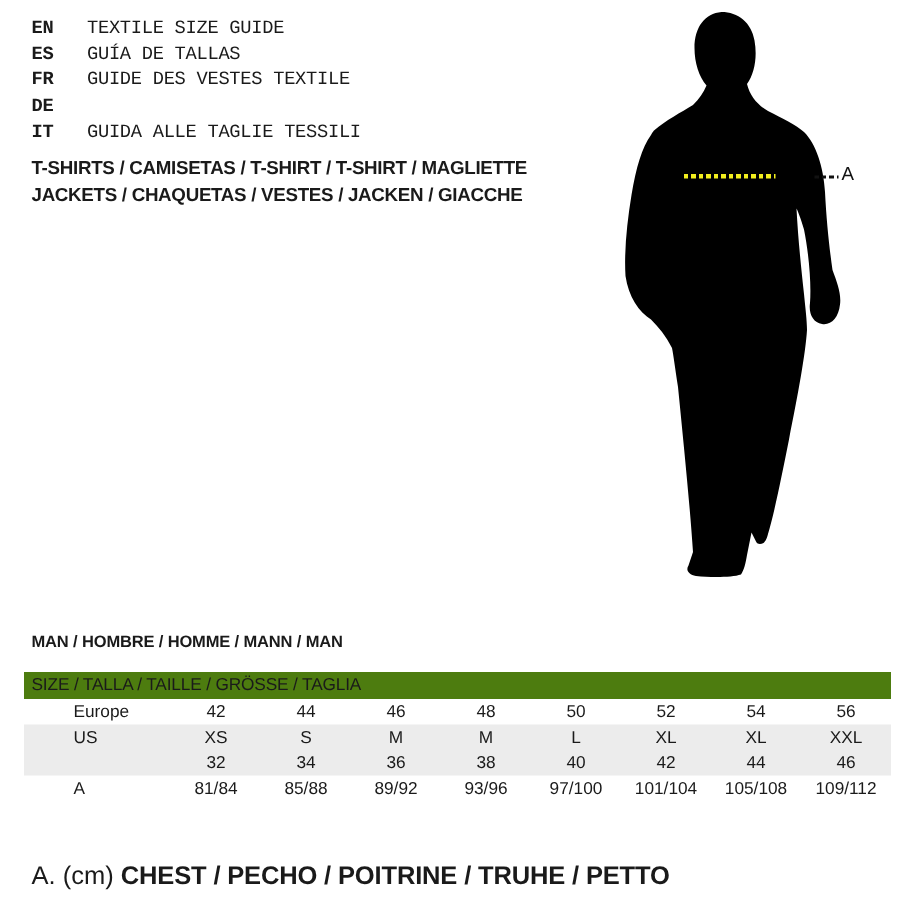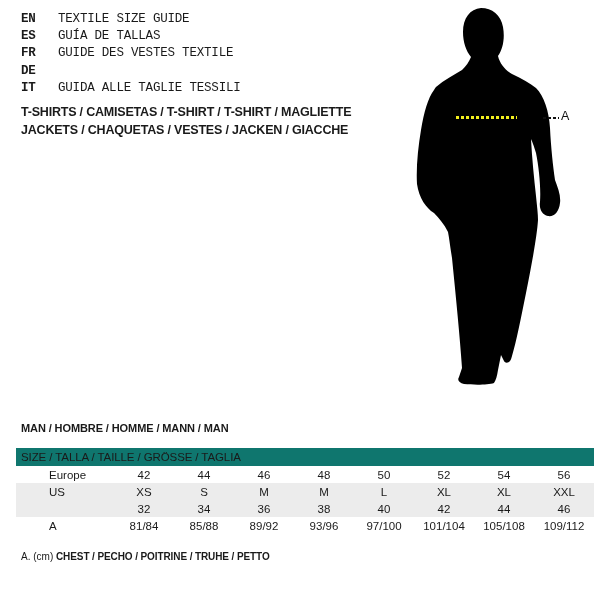--- a/index.html
+++ b/index.html
@@ -34,21 +34,21 @@
   
   .section-title { position: absolute; left: 21px; top: 422px; font-size: 11px; font-weight: 700; letter-spacing: -0.1px; }
   
   .size-table { position: absolute; left: 16px; top: 448px; width: 578px; font-size: 11.5px; }
   .t-header { height: 18px; background: #c9c9c9; display: flex; align-items: center; padding-left: 5px; letter-spacing: -0.1px; }
   .t-row { display: flex; height: 17px; align-items: center; }
   .t-row.shaded { background: #ececec; }
   .t-label { width: 70px; padding-left: 5px; margin-left: 28px; }
   .t-cell { flex: 1; text-align: center; }
   
-  .footnote { position: absolute; left: 21px; top: 551px; font-size: 10px; white-space: nowrap; }
+  .footnote { position: absolute; left: 21px; top: 574px; font-size: 17px; white-space: nowrap; }
   .footnote .fn-prefix { font-weight: 400; }
   .footnote .fn-text { font-weight: 700; letter-spacing: -0.1px; }
 </style>
 </head>
 <body>
 
 <div class="lang-block">
   <div class="lang-row">
     <span class="lang-code">EN</span>
     <span class="lang-label">TEXTILE SIZE GUIDE</span>
@@ -117,21 +117,21 @@
   </svg>
 </div>
 
 <div class="dash-yellow"></div>
 <div class="dash-black"></div>
 <div class="measure-label">A</div>
 
 <div class="section-title">MAN / HOMBRE / HOMME / MANN / MAN</div>
 
 <div class="size-table">
-  <div class="t-header" style="background: #0f766e;">SIZE / TALLA / TAILLE / GRÖSSE / TAGLIA</div>
+  <div class="t-header" style="background: #4d7c0f;">SIZE / TALLA / TAILLE / GRÖSSE / TAGLIA</div>
 
   <div class="t-row">
     <span class="t-label">Europe</span>
     <span class="t-cell">42</span>
     <span class="t-cell">44</span>
     <span class="t-cell">46</span>
     <span class="t-cell">48</span>
     <span class="t-cell">50</span>
     <span class="t-cell">52</span>
     <span class="t-cell">54</span>

